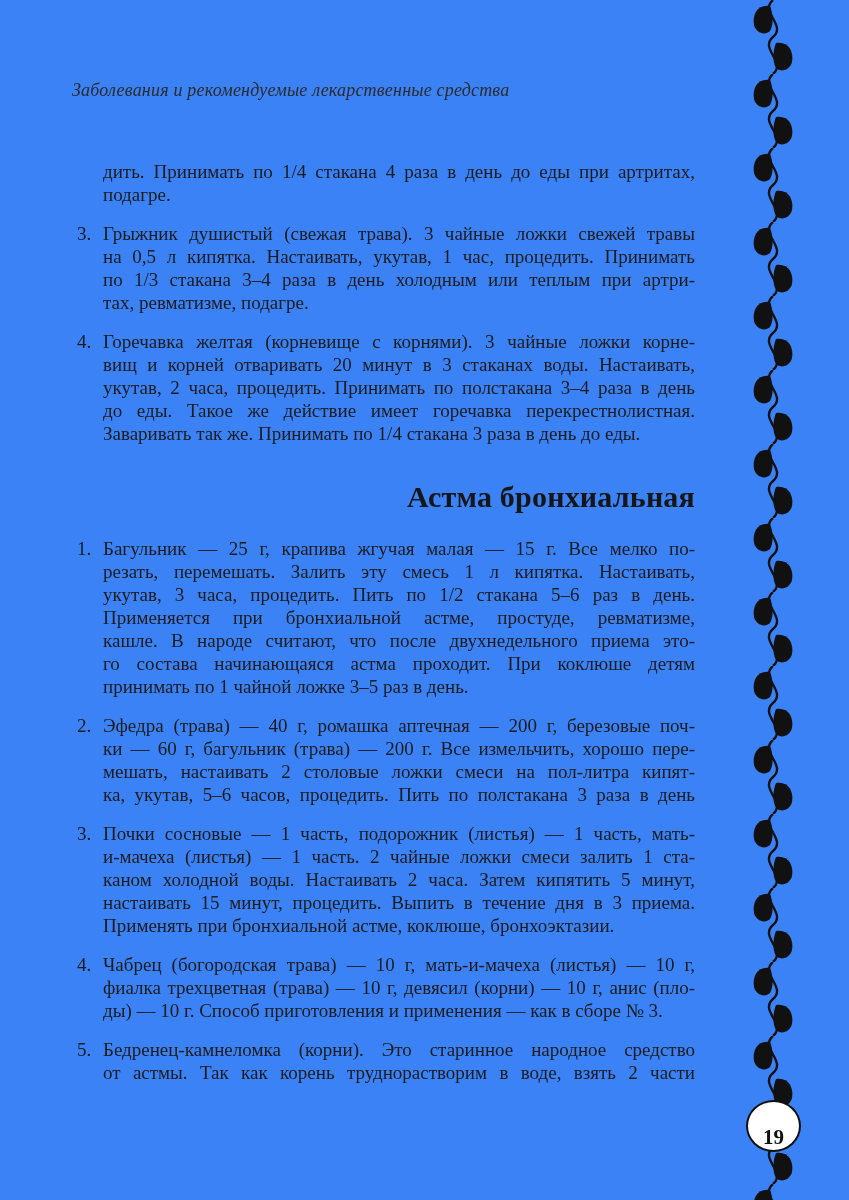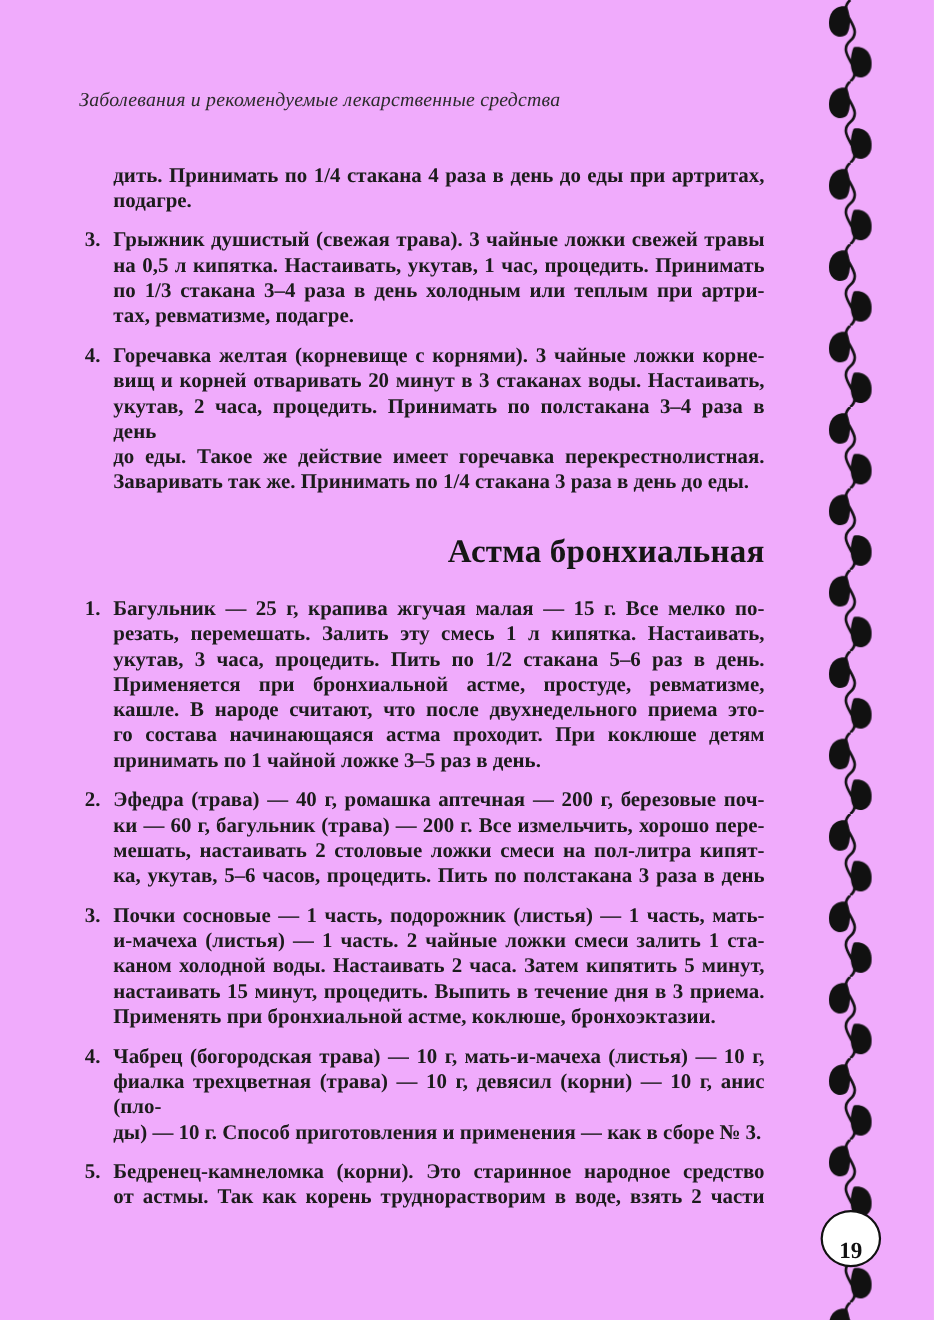--- a/index.html
+++ b/index.html
@@ -1,34 +1,34 @@
 <!DOCTYPE html>
 <html lang="ru"><head>
 <meta charset="utf-8">
 <style>
   html,body { margin:0; padding:0; background:#e8e8e8; }
   .page {
     position:relative;
     width:849px; height:1200px;
-    background:#f0abfc;
+    background:#3b82f6;
     overflow:hidden;
     font-family:"Liberation Serif","DejaVu Serif",serif;
     color:#1c1c1c;
   }
   .running-header {
     position:absolute; left:72px; top:79px;
     font-style:italic;
     font-size:18px; line-height:22px;
     color:#2b2b2b;
     letter-spacing:0.2px;
   }
   .content {
     position:absolute; left:103px; top:144px; width:592px;
   }
-  .para, .item { position:relative; margin:4px 0 13px 0;font-weight:bold; }
+  .para, .item { position:relative; margin:16px 0 13px 0; }
   .line {
     font-size:19px; line-height:23px;
     text-align:justify; text-align-last:justify;
     text-justify:inter-word;
   }
   .line.end { text-align-last:left; }
   .num {
     position:absolute; left:-26px; top:0;
     font-size:19px; line-height:23px;
   }

